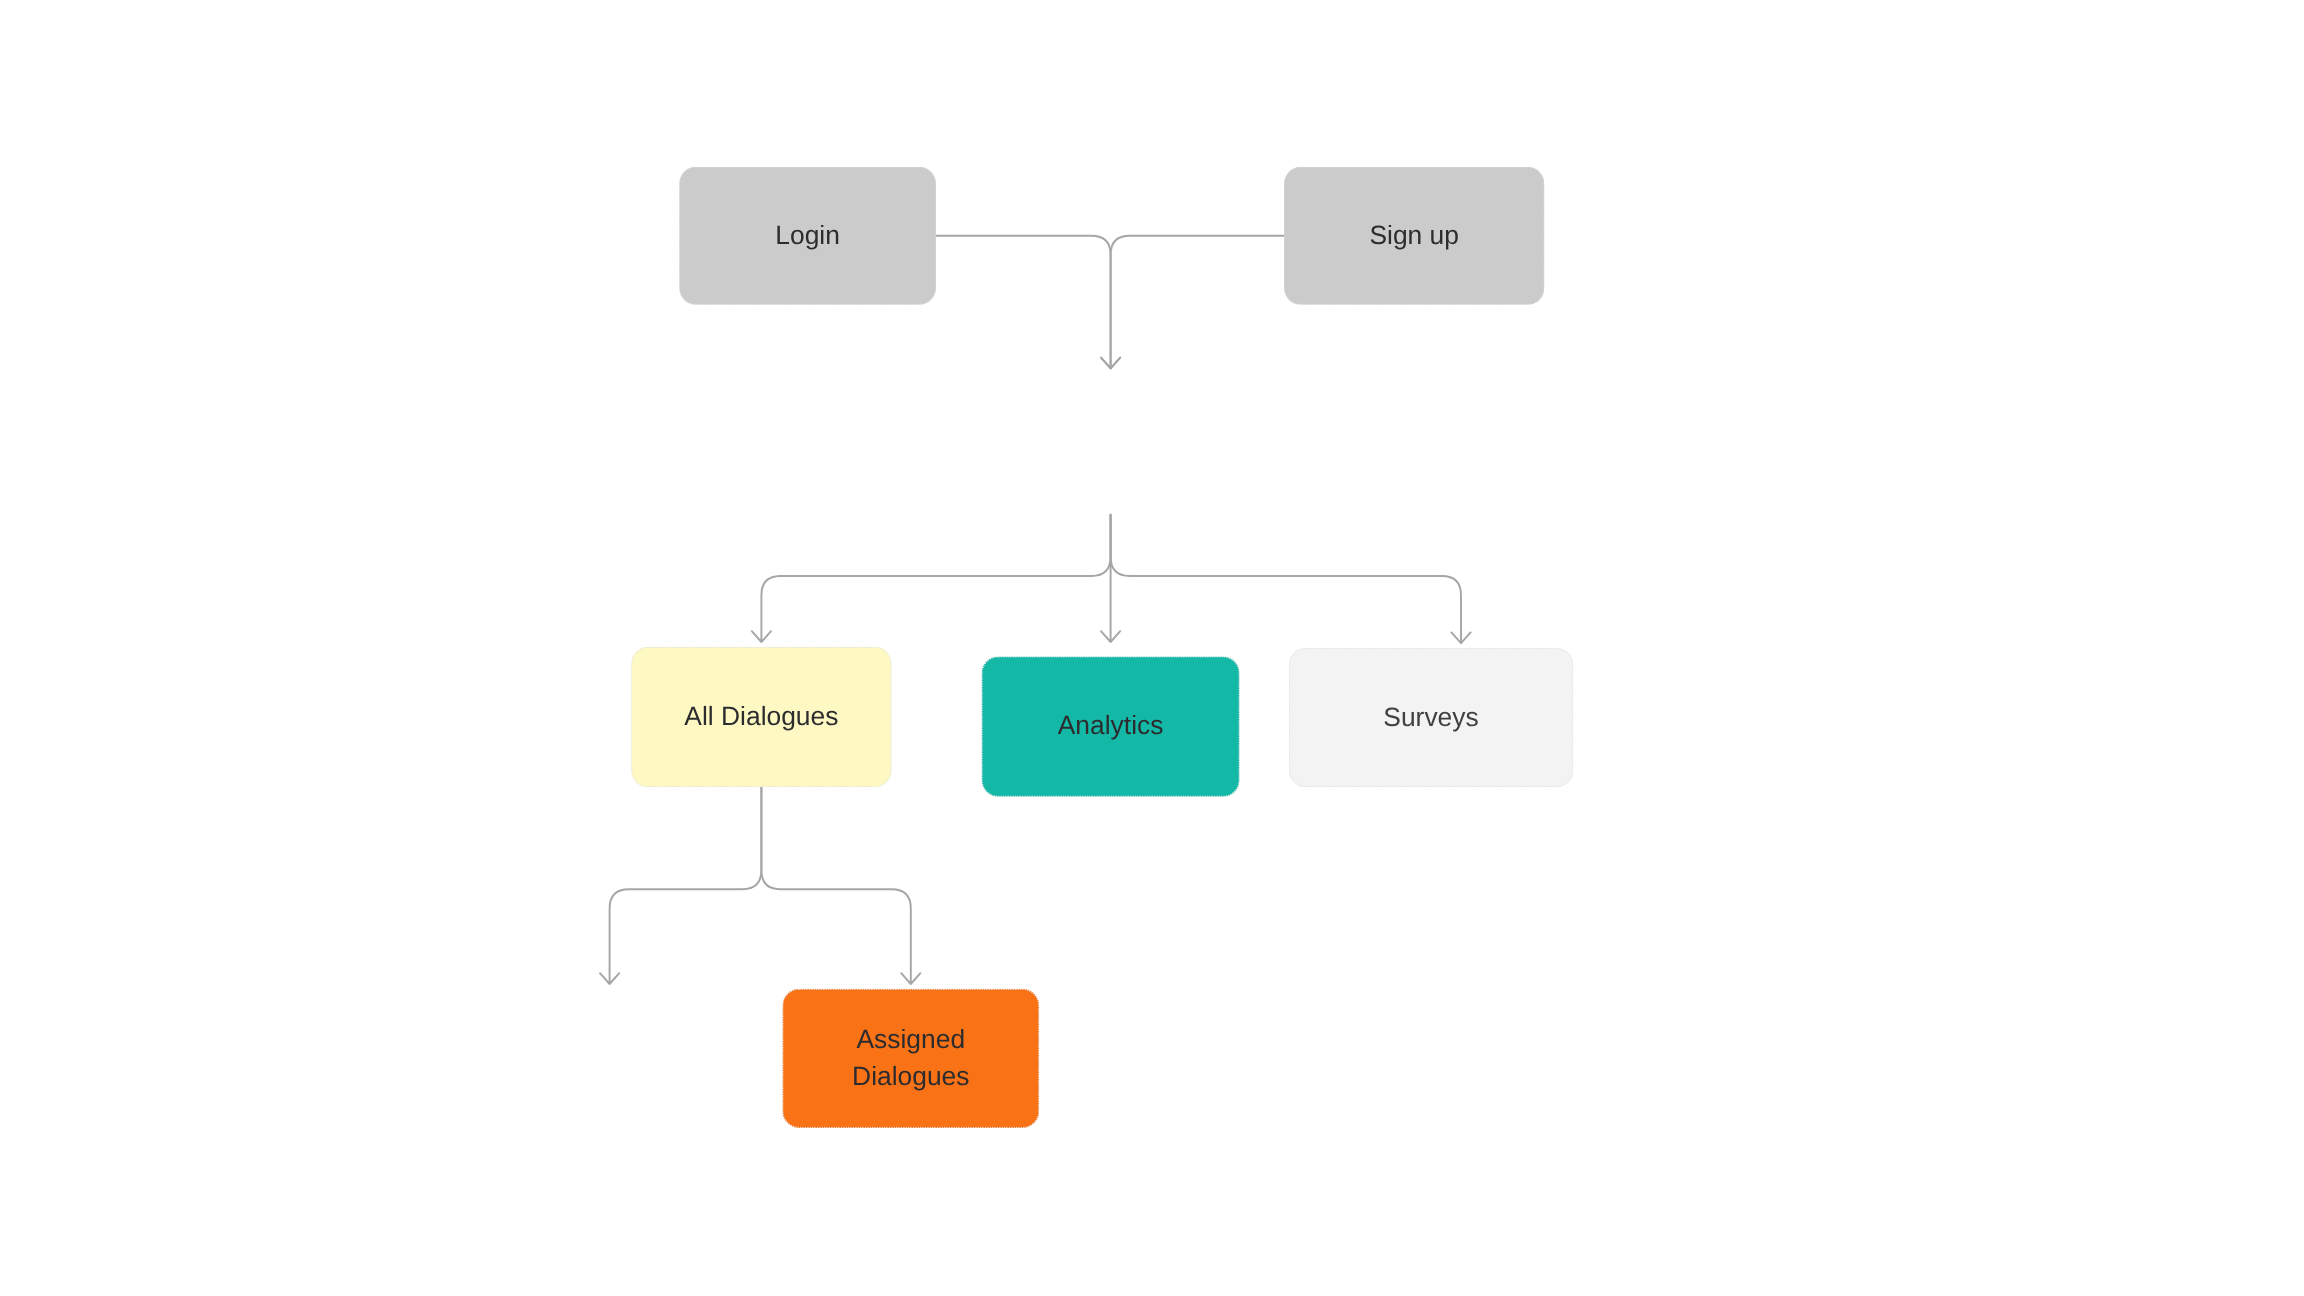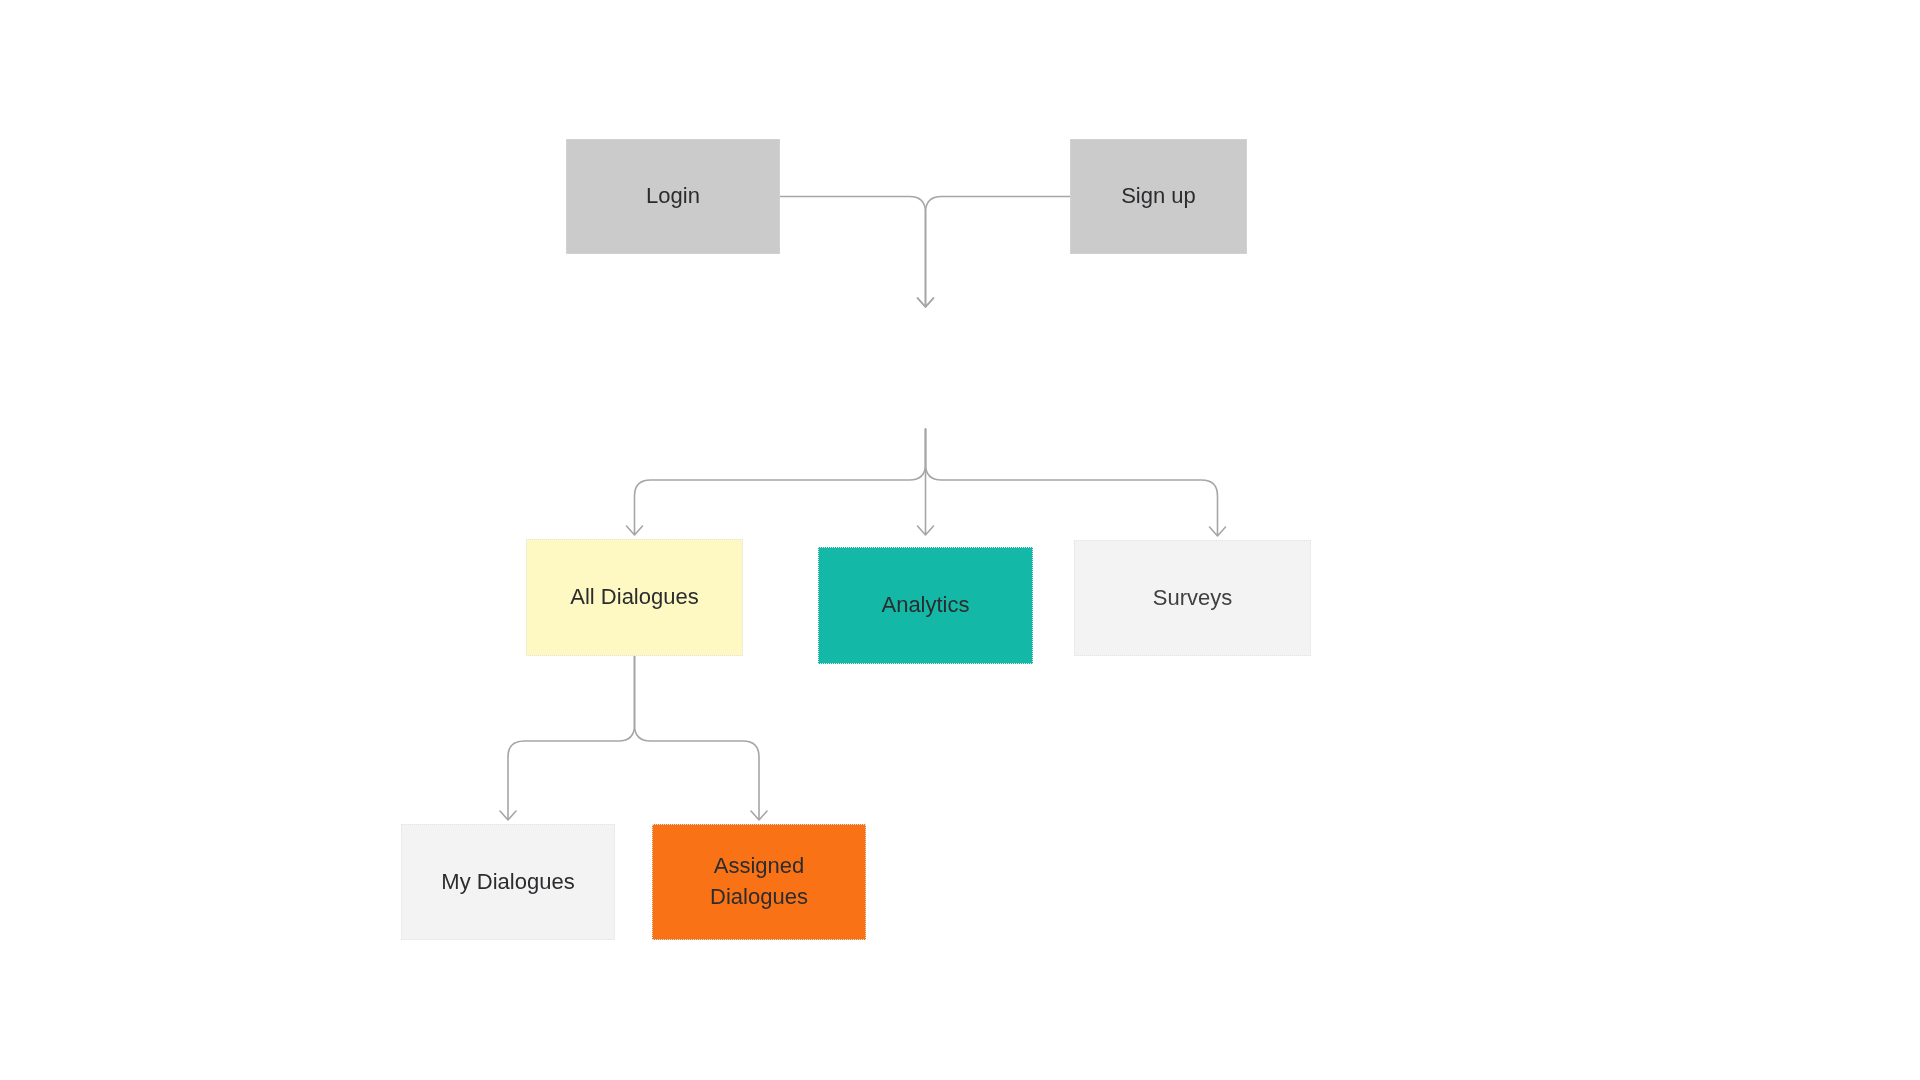--- a/index.html
+++ b/index.html
@@ -25,21 +25,21 @@
   }
   .edge-path {
     fill: none;
     stroke-width: 1.6px;
     stroke-linecap: round;
     stroke-linejoin: round;
   }
   .node {
     position: absolute;
     box-sizing: border-box;
-    border-radius: 0;
+    border-radius: 14px;
     border: 1px dotted transparent;
     display: flex;
     align-items: center;
     justify-content: center;
     text-align: center;
     font-size: 22px;
     line-height: 1.4;
     padding: 0 24px;
     cursor: default;
     user-select: none;
@@ -61,31 +61,28 @@
       <path d="M 1070 196.5 L 941.5 196.5 Q 925.5 196.5 925.5 212.5 L 925.5 307 M 917.5 298 L 925.5 307 L 933.5 298" class="edge-path" stroke="#a6a6a6"></path>
       <path d="M 925.5 429 L 925.5 464 Q 925.5 480 909.5 480 L 650.5 480 Q 634.5 480 634.5 496 L 634.5 535 M 626.5 526 L 634.5 535 L 642.5 526" class="edge-path" stroke="#a6a6a6"></path>
       <path d="M 925.5 429 L 925.5 535 M 917.5 526 L 925.5 535 L 933.5 526" class="edge-path" stroke="#a6a6a6"></path>
       <path d="M 925.5 429 L 925.5 464 Q 925.5 480 941.5 480 L 1201.5 480 Q 1217.5 480 1217.5 496 L 1217.5 536 M 1209.5 527 L 1217.5 536 L 1225.5 527" class="edge-path" stroke="#a6a6a6"></path>
       <path d="M 634.5 656 L 634.5 725 Q 634.5 741 618.5 741 L 524 741 Q 508 741 508 757 L 508 820 M 500 811 L 508 820 L 516 811" class="edge-path" stroke="#a6a6a6"></path>
       <path d="M 634.5 656 L 634.5 725 Q 634.5 741 650.5 741 L 743 741 Q 759 741 759 757 L 759 820 M 751 811 L 759 820 L 767 811" class="edge-path" stroke="#a6a6a6"></path>
     </svg>
 <div class="node" style="left: 566px; top: 139px; width: 214px; height: 115px; background: rgb(203, 203, 203); border-color: rgb(216, 216, 216); color: rgb(44, 44, 47);">
     <span class="node-label">Login</span>
   </div>
-    <div class="node" style="left: 1070px; top: 139px; width: 177px; height: 115px; background: rgb(203, 203, 203); border-color: rgb(216, 216, 216); color: rgb(44, 44, 47);">
+    <div class="node" style="left: 1070px; top: 139px; width: 217px; height: 115px; background: rgb(203, 203, 203); border-color: rgb(216, 216, 216); color: rgb(44, 44, 47);">
     <span class="node-label">Sign up</span>
   </div>
     <div class="node" style="left: 526px; top: 539px; width: 217px; height: 117px; background: #fef9c3; border-color: rgb(227, 227, 229); color: rgb(44, 44, 47);">
     <span class="node-label">All Dialogues</span>
   </div>
     <div class="node" style="left: 818px; top: 547px; width: 215px; height: 117px; background: #14b8a6; border-color: rgb(227, 227, 229); color: rgb(44, 44, 47);">
     <span class="node-label">Analytics</span>
   </div>
     <div class="node" style="left: 1074px; top: 540px; width: 237px; height: 116px; background: rgb(243, 243, 244); border-color: rgb(227, 227, 229); color: #404040;">
     <span class="node-label">Surveys</span>
   </div>
-    <div class="node" style="left: 401px; top: 824px; width: 214px; height: 116px; background: rgb(243, 243, 244); border-color: rgb(227, 227, 229); color: rgb(44, 44, 47);">
-    <span class="node-label">My Dialogues</span>
-  </div>
     <div class="node multiline" style="left: 652px; top: 824px; width: 214px; height: 116px; background: #f97316; border-color: rgb(227, 227, 229); color: rgb(44, 44, 47);">
     <span class="node-label">Assigned Dialogues</span>
   </div>
   </div>
 
 </body></html>

